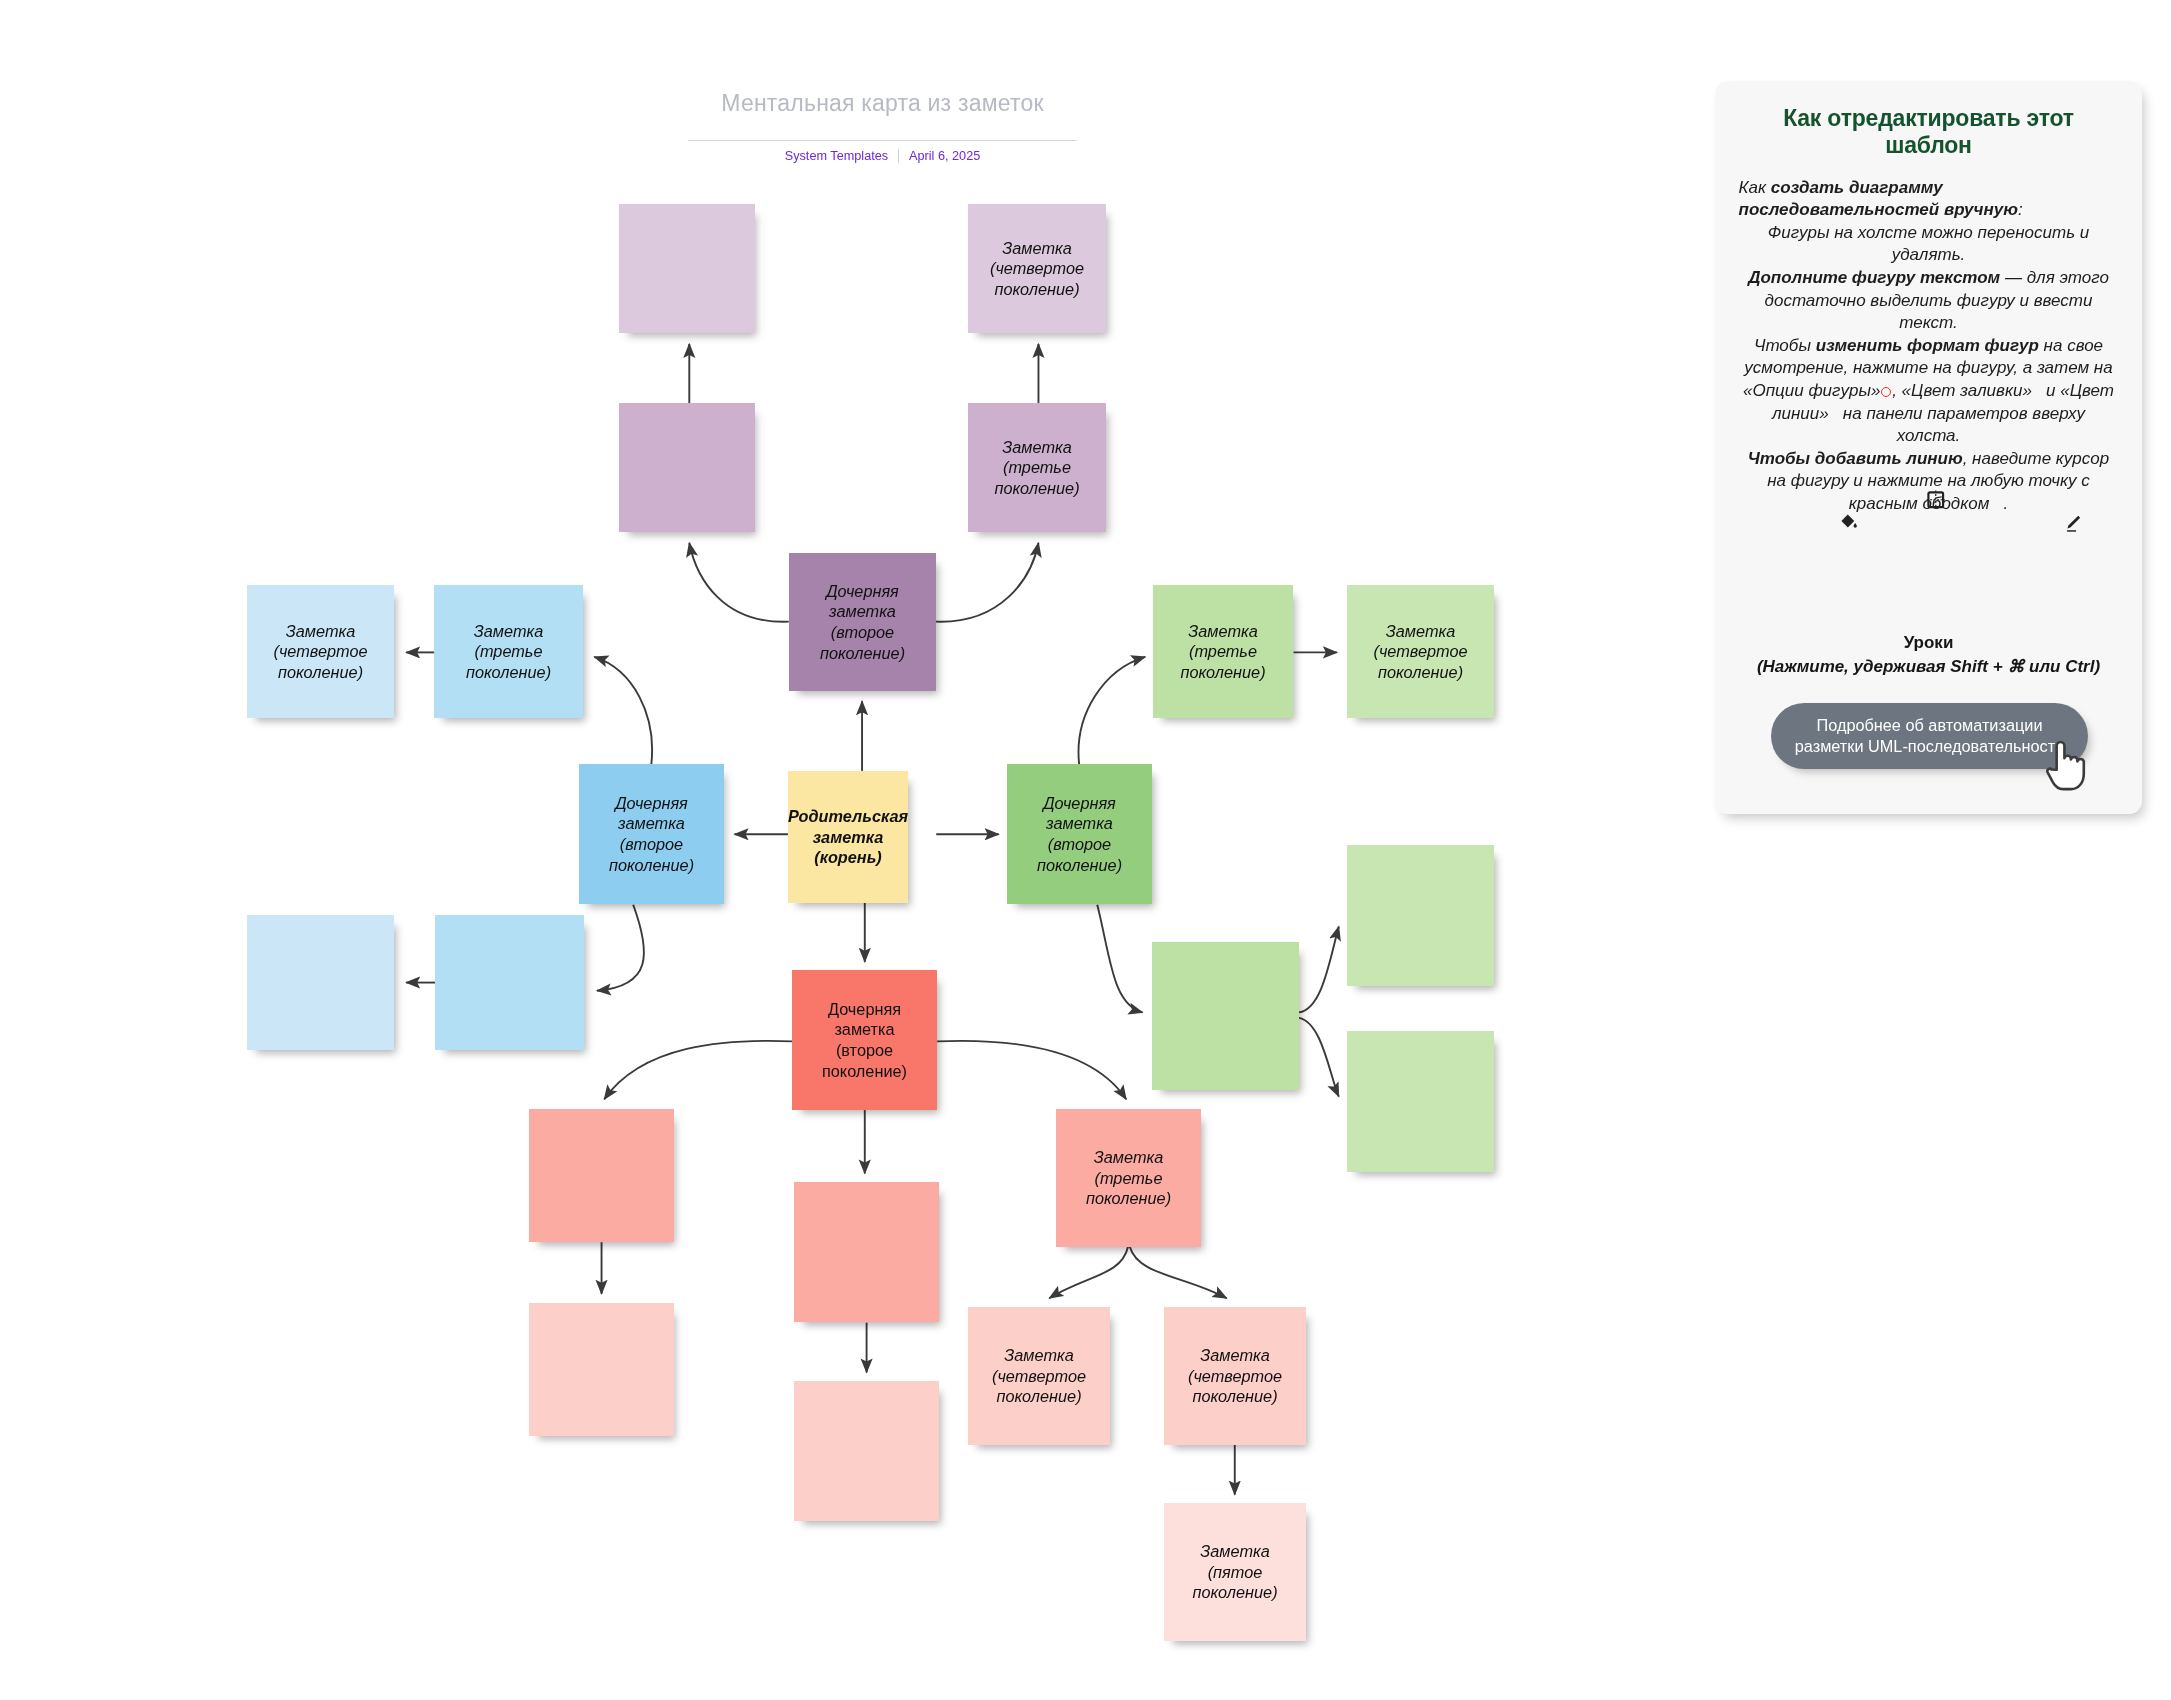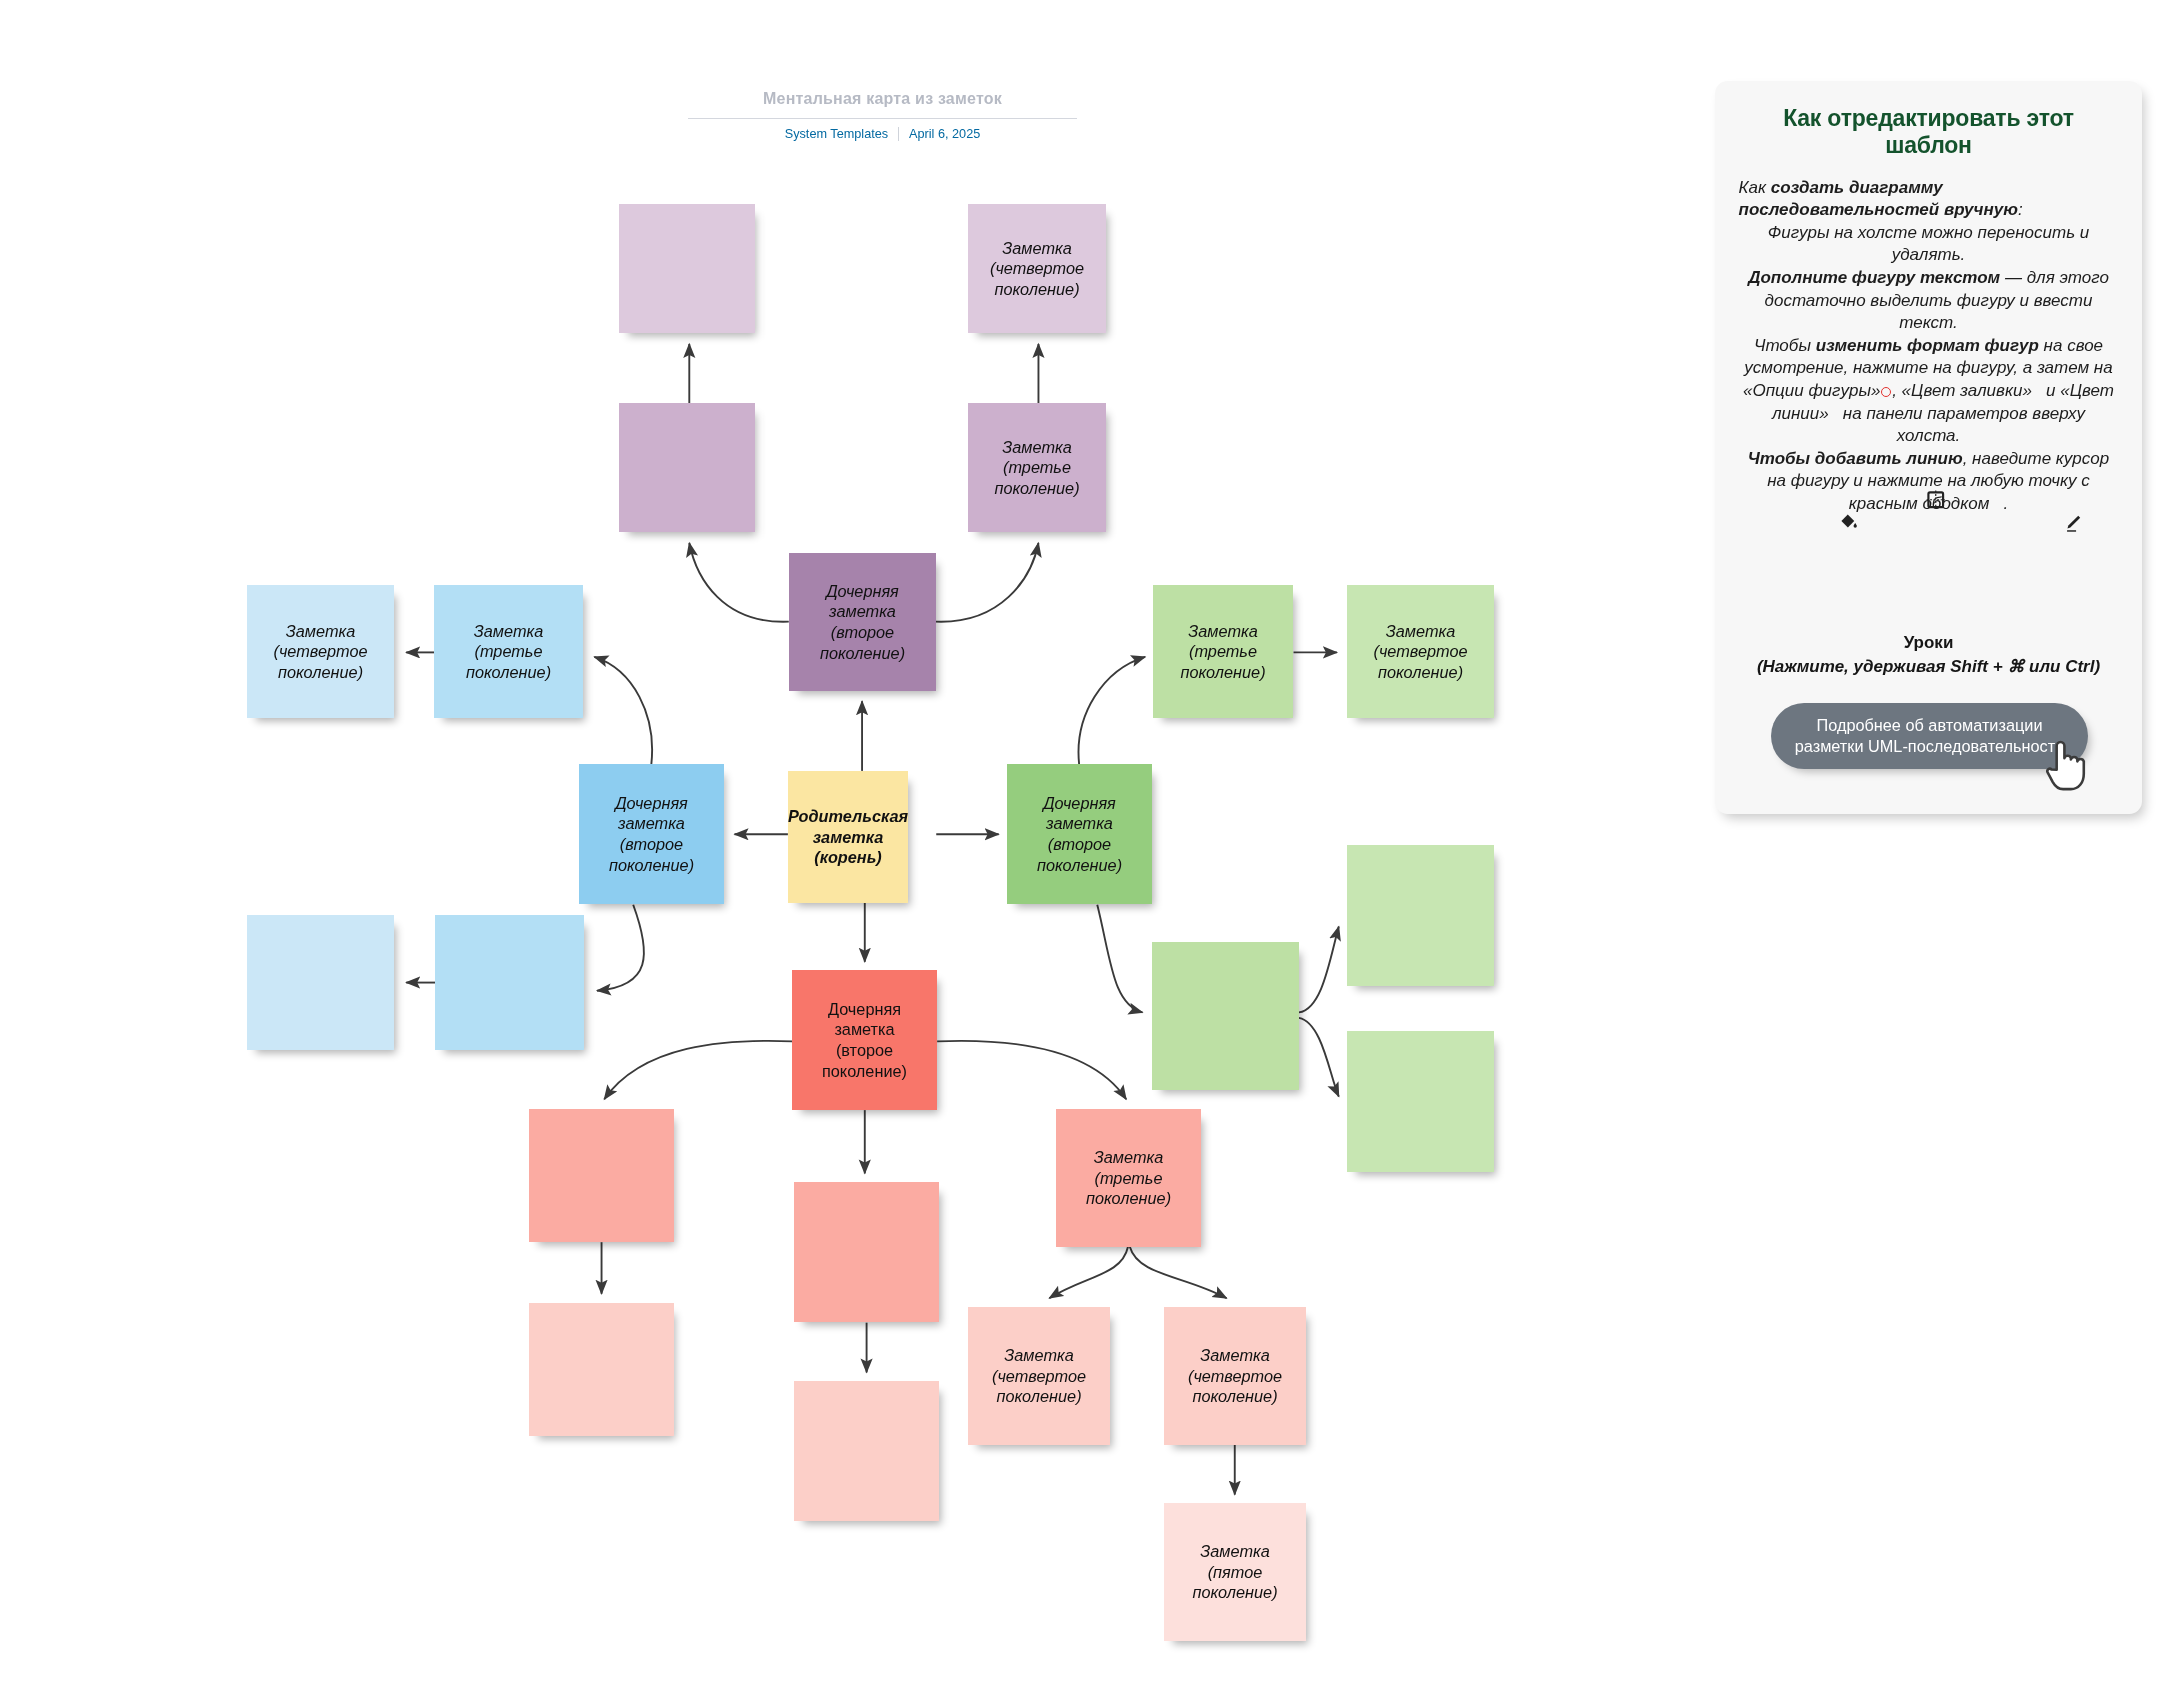--- a/index.html
+++ b/index.html
@@ -7,26 +7,26 @@
     width: 2171px; height: 1701px;
     background: #ffffff;
     font-family: "Liberation Sans", sans-serif;
     overflow: hidden;
   }
   #canvas { position: relative; width: 2171px; height: 1701px; background:#fff; }
 
   
   .title-block { position:absolute; left:688px; top:90px; width:389px; text-align:center; }
   .doc-title {
-    font-size: 16px; font-weight: 700; color:#b6bac4;
-    letter-spacing:0.2px; padding-bottom:10px;
+    font-size: 23px; font-weight: 400; color:#b6bac4;
+    letter-spacing:0.2px; padding-bottom:23px;
     border-bottom:1.4px solid #d4d7de;
   }
   .doc-sub {
-    margin-top:8.1px; font-size:12.7px; color:#0369a1; font-weight:400;
+    margin-top:8.1px; font-size:12.7px; color:#6d28d9; font-weight:400;
     display:flex; justify-content:center; align-items:center; gap:10px;
   }
   .doc-sub .divider { width:0.9px; height:13.6px; background:#cfd3da; display:inline-block; }
 
   
   .note {
     position:absolute;
     display:flex; align-items:center; justify-content:center;
     text-align:center;
     font-family:"Liberation Sans", sans-serif;

